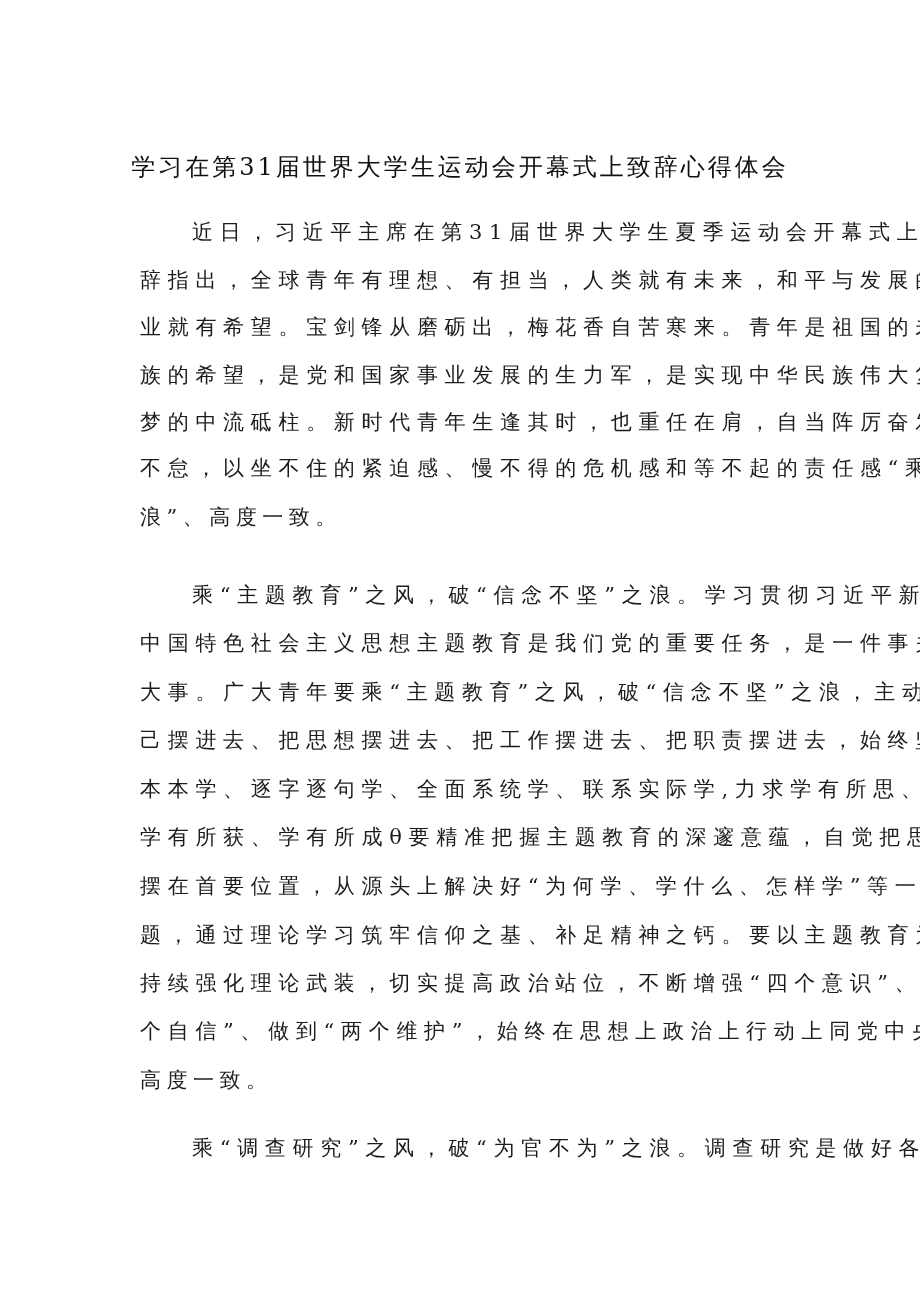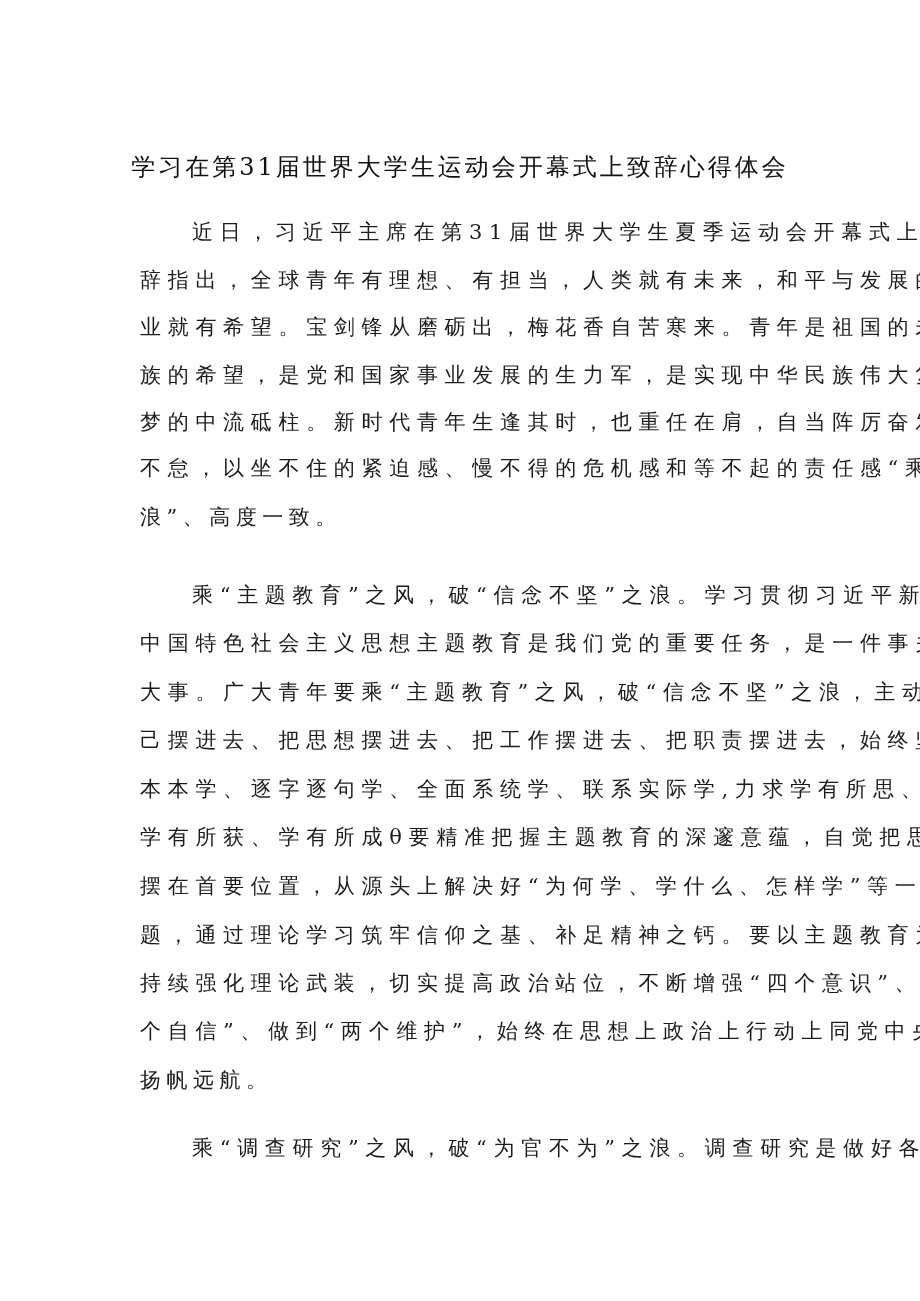--- a/index.html
+++ b/index.html
@@ -77,20 +77,20 @@
     <div class="line indent" style="top:580px"><span>乘</span> <span>“</span> <span>主</span> <span>题</span> <span>教</span> <span>育</span> <span>”</span> <span>之</span> <span>风</span> <span>，</span> <span>破</span> <span>“</span> <span>信</span> <span>念</span> <span>不</span> <span>坚</span> <span>”</span> <span>之</span> <span>浪</span> <span>。</span> <span>学</span> <span>习</span> <span>贯</span> <span>彻</span> <span>习</span> <span>近</span> <span>平</span> <span>新</span>  </div>
     <div class="line" style="top:628px"><span>中</span> <span>国</span> <span>特</span> <span>色</span> <span>社</span> <span>会</span> <span>主</span> <span>义</span> <span>思</span> <span>想</span> <span>主</span> <span>题</span> <span>教</span> <span>育</span> <span>是</span> <span>我</span> <span>们</span> <span>党</span> <span>的</span> <span>重</span> <span>要</span> <span>任</span> <span>务</span> <span>，</span> <span>是</span> <span>一</span> <span>件</span> <span>事</span> <span>关</span>   </div>
     <div class="line" style="top:677px"><span>大</span> <span>事</span> <span>。</span> <span>广</span> <span>大</span> <span>青</span> <span>年</span> <span>要</span> <span>乘</span> <span>“</span> <span>主</span> <span>题</span> <span>教</span> <span>育</span> <span>”</span> <span>之</span> <span>风</span> <span>，</span> <span>破</span> <span>“</span> <span>信</span> <span>念</span> <span>不</span> <span>坚</span> <span>”</span> <span>之</span> <span>浪</span> <span>，</span> <span>主</span> <span>动</span>  </div>
     <div class="line" style="top:725px"><span>己</span> <span>摆</span> <span>进</span> <span>去</span> <span>、</span> <span>把</span> <span>思</span> <span>想</span> <span>摆</span> <span>进</span> <span>去</span> <span>、</span> <span>把</span> <span>工</span> <span>作</span> <span>摆</span> <span>进</span> <span>去</span> <span>、</span> <span>把</span> <span>职</span> <span>责</span> <span>摆</span> <span>进</span> <span>去</span> <span>，</span> <span>始</span> <span>终</span> <span>坚</span>   </div>
     <div class="line" style="top:774px"><span>本</span> <span>本</span> <span>学</span> <span>、</span> <span>逐</span> <span>字</span> <span>逐</span> <span>句</span> <span>学</span> <span>、</span> <span>全</span> <span>面</span> <span>系</span> <span>统</span> <span>学</span> <span>、</span> <span>联</span> <span>系</span> <span>实</span> <span>际</span> <span>学</span> <span>,</span> <span>力</span> <span>求</span> <span>学</span> <span>有</span> <span>所</span> <span>思</span> <span>、</span>     </div>
     <div class="line" style="top:822px"><span>学</span> <span>有</span> <span>所</span> <span>获</span> <span>、</span> <span>学</span> <span>有</span> <span>所</span> <span>成</span> <span>θ</span> <span>要</span> <span>精</span> <span>准</span> <span>把</span> <span>握</span> <span>主</span> <span>题</span> <span>教</span> <span>育</span> <span>的</span> <span>深</span> <span>邃</span> <span>意</span> <span>蕴</span> <span>，</span> <span>自</span> <span>觉</span> <span>把</span> <span>思</span>   </div>
     <div class="line" style="top:871px"><span>摆</span> <span>在</span> <span>首</span> <span>要</span> <span>位</span> <span>置</span> <span>，</span> <span>从</span> <span>源</span> <span>头</span> <span>上</span> <span>解</span> <span>决</span> <span>好</span> <span>“</span> <span>为</span> <span>何</span> <span>学</span> <span>、</span> <span>学</span> <span>什</span> <span>么</span> <span>、</span> <span>怎</span> <span>样</span> <span>学</span> <span>”</span> <span>等</span> <span>一</span>   </div>
     <div class="line" style="top:920px"><span>题</span> <span>，</span> <span>通</span> <span>过</span> <span>理</span> <span>论</span> <span>学</span> <span>习</span> <span>筑</span> <span>牢</span> <span>信</span> <span>仰</span> <span>之</span> <span>基</span> <span>、</span> <span>补</span> <span>足</span> <span>精</span> <span>神</span> <span>之</span> <span>钙</span> <span>。</span> <span>要</span> <span>以</span> <span>主</span> <span>题</span> <span>教</span> <span>育</span> <span>为</span>   </div>
     <div class="line" style="top:968px"><span>持</span> <span>续</span> <span>强</span> <span>化</span> <span>理</span> <span>论</span> <span>武</span> <span>装</span> <span>，</span> <span>切</span> <span>实</span> <span>提</span> <span>高</span> <span>政</span> <span>治</span> <span>站</span> <span>位</span> <span>，</span> <span>不</span> <span>断</span> <span>增</span> <span>强</span> <span>“</span> <span>四</span> <span>个</span> <span>意</span> <span>识</span> <span>”</span> <span>、</span>    </div>
     <div class="line" style="top:1016px"><span>个</span> <span>自</span> <span>信</span> <span>”</span> <span>、</span> <span>做</span> <span>到</span> <span>“</span> <span>两</span> <span>个</span> <span>维</span> <span>护</span> <span>”</span> <span>，</span> <span>始</span> <span>终</span> <span>在</span> <span>思</span> <span>想</span> <span>上</span> <span>政</span> <span>治</span> <span>上</span> <span>行</span> <span>动</span> <span>上</span> <span>同</span> <span>党</span> <span>中</span> <span>央</span>  </div>
-    <div class="line last" style="top: 1065px; letter-spacing: 5.5px;">扬帆远航。</div>
+    <div class="line last" style="top: 1065px; letter-spacing: 5.5px;">高度一致。</div>
   </div>
 
   <div>
     <div class="line indent" style="top:1133px"><span>乘</span> <span>“</span> <span>调</span> <span>查</span> <span>研</span> <span>究</span> <span>”</span> <span>之</span> <span>风</span> <span>，</span> <span>破</span> <span>“</span> <span>为</span> <span>官</span> <span>不</span> <span>为</span> <span>”</span> <span>之</span> <span>浪</span> <span>。</span> <span>调</span> <span>查</span> <span>研</span> <span>究</span> <span>是</span> <span>做</span> <span>好</span> <span>各</span>  </div>
   </div>
 
 </div>
 
 </body></html>

